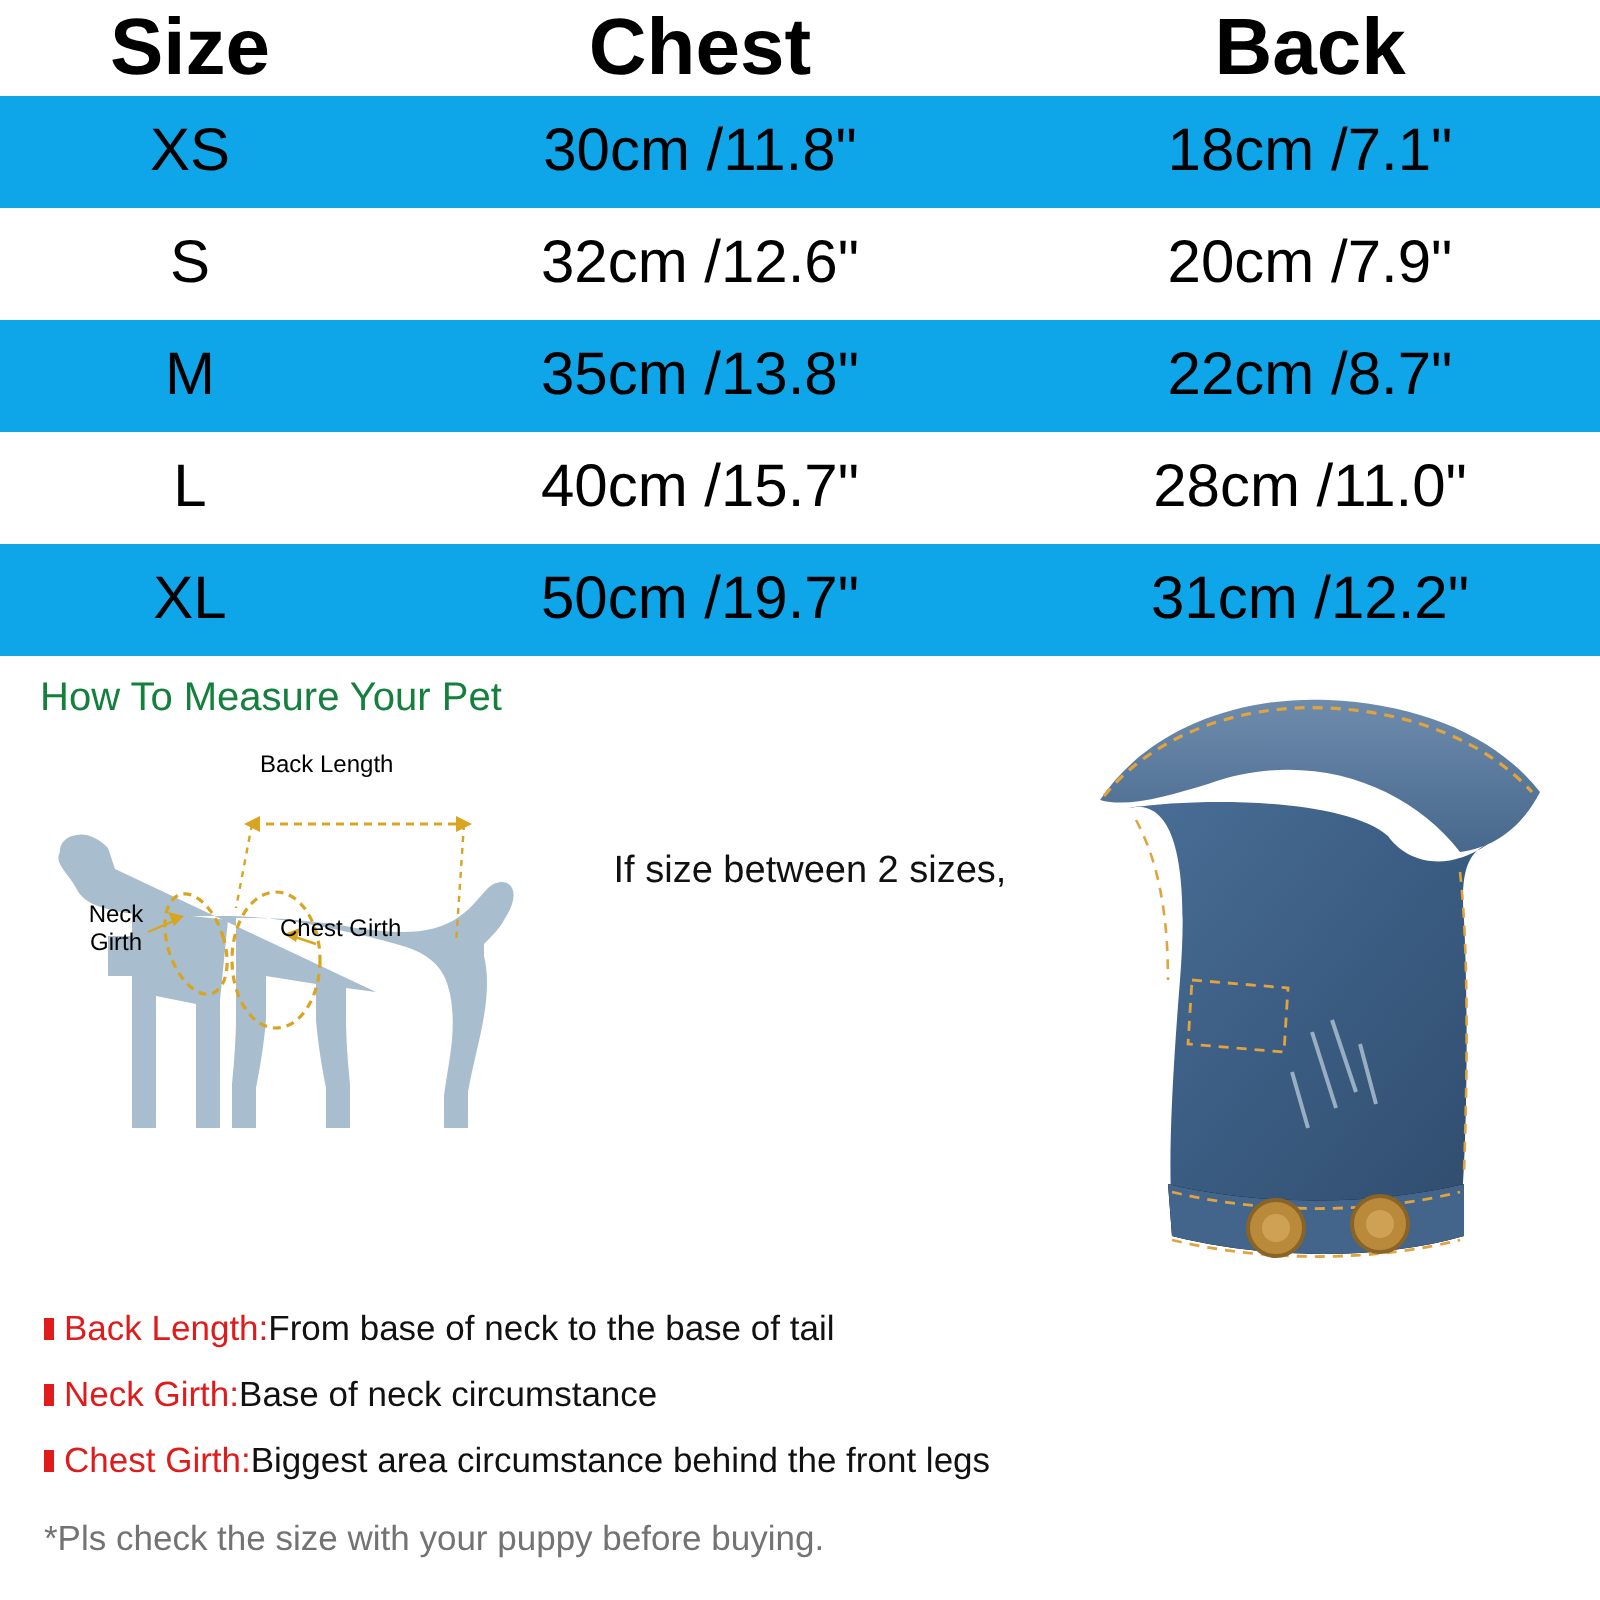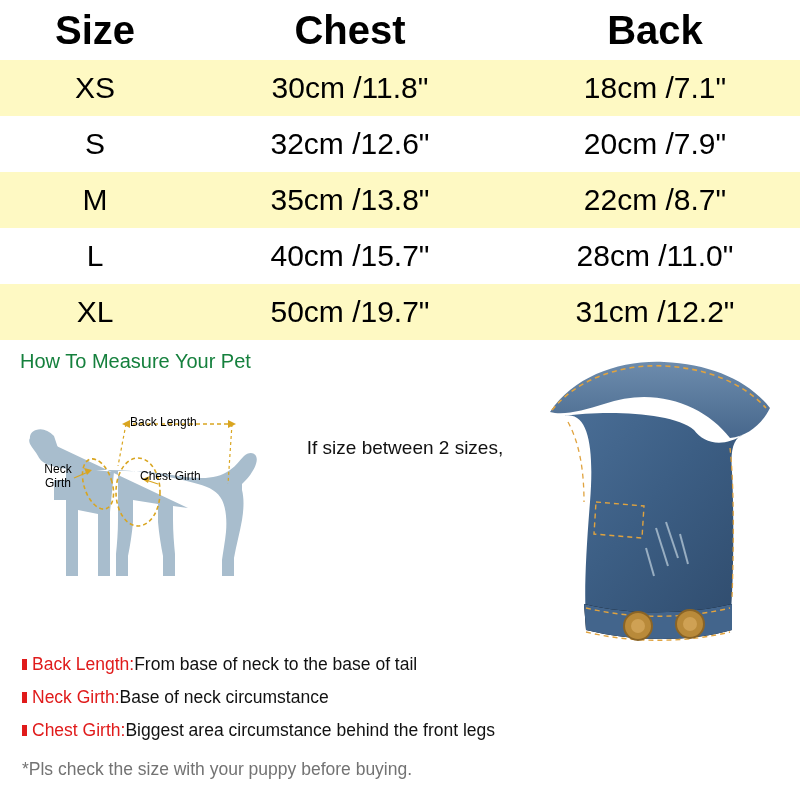--- a/index.html
+++ b/index.html
@@ -22,34 +22,34 @@
     border-collapse: collapse;
     table-layout: fixed;
   }
   .size-table th, .size-table td {
     padding: 0;
     margin: 0;
     text-align: center;
     vertical-align: middle;
   }
   .size-table th {
-    height: 60px;
+    height: 48px;
     font-size: 40px;
     font-weight: bold;
     background: #ffffff;
     color: #000000;
   }
   .size-table td {
     height: 56px;
     font-size: 30px;
     font-weight: normal;
     color: #000000;
   }
   .row-alt td {
-    background: #fef9c3;
+    background: #0ea5e9;
   }
   .row-plain td {
     background: #ffffff;
   }
   .col-size { width: 190px; }
   .col-chest { width: 320px; }
   .col-back { width: 290px; }
 
   
   .measure-wrap {
@@ -72,21 +72,21 @@
     top: 40px;
     width: 260px;
     height: 210px;
   }
   .diagram-label {
     position: absolute;
     font-size: 12px;
     color: #000000;
     line-height: 1.15;
   }
-  .lbl-back { left: 112px; top: 36px; }
+  .lbl-back { left: 112px; top: 8px; }
   .lbl-neck { left: 18px; top: 83px; width: 44px; text-align: center; }
   .lbl-chest { left: 122px; top: 90px; }
 
   
   .size-note {
     position: absolute;
     left: 290px;
     top: 90px;
     width: 230px;
     font-size: 19px;

